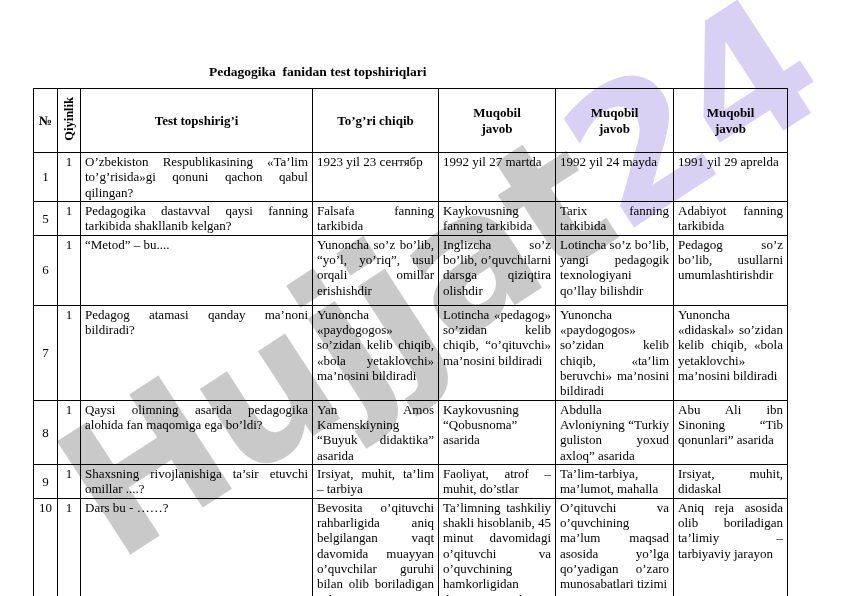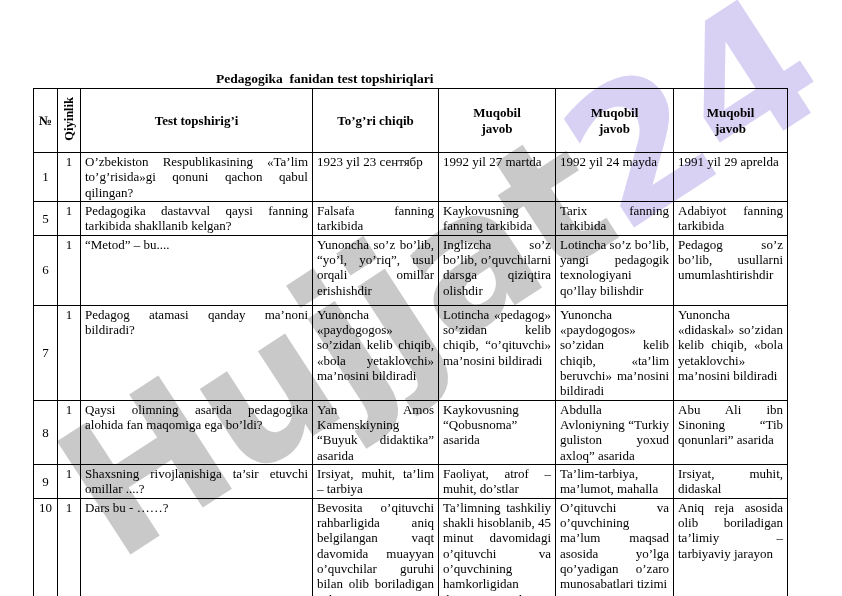--- a/index.html
+++ b/index.html
@@ -16,21 +16,21 @@
     font-family:"DejaVu Sans", sans-serif; font-weight:bold;
     font-size:185px; line-height:185px; white-space:nowrap;
     text-align:center; transform:rotate(-33deg); z-index:0;
     user-select:none; pointer-events:none; letter-spacing:-4px;
   }
   .wm-gray   { color:#c9c9c9; }
   .wm-purple { color:#d8d1f4; }
 
   
   .doc-title {
-    position:absolute; left:200px; top:55px; margin:16px; z-index:1;
+    position:absolute; left:200px; top:55px; margin:9px; z-index:1;
     font-size:13.5px; font-weight:bold; white-space:pre;
   }
 
   
   table.test-table {
     position:absolute; left:33px; top:88px; width:754px; z-index:1;
     border-collapse:collapse; table-layout:fixed; background:transparent;
   }
   .test-table th, .test-table td {
     border:1px solid #000; padding:1px 4px; font-size:13px;

